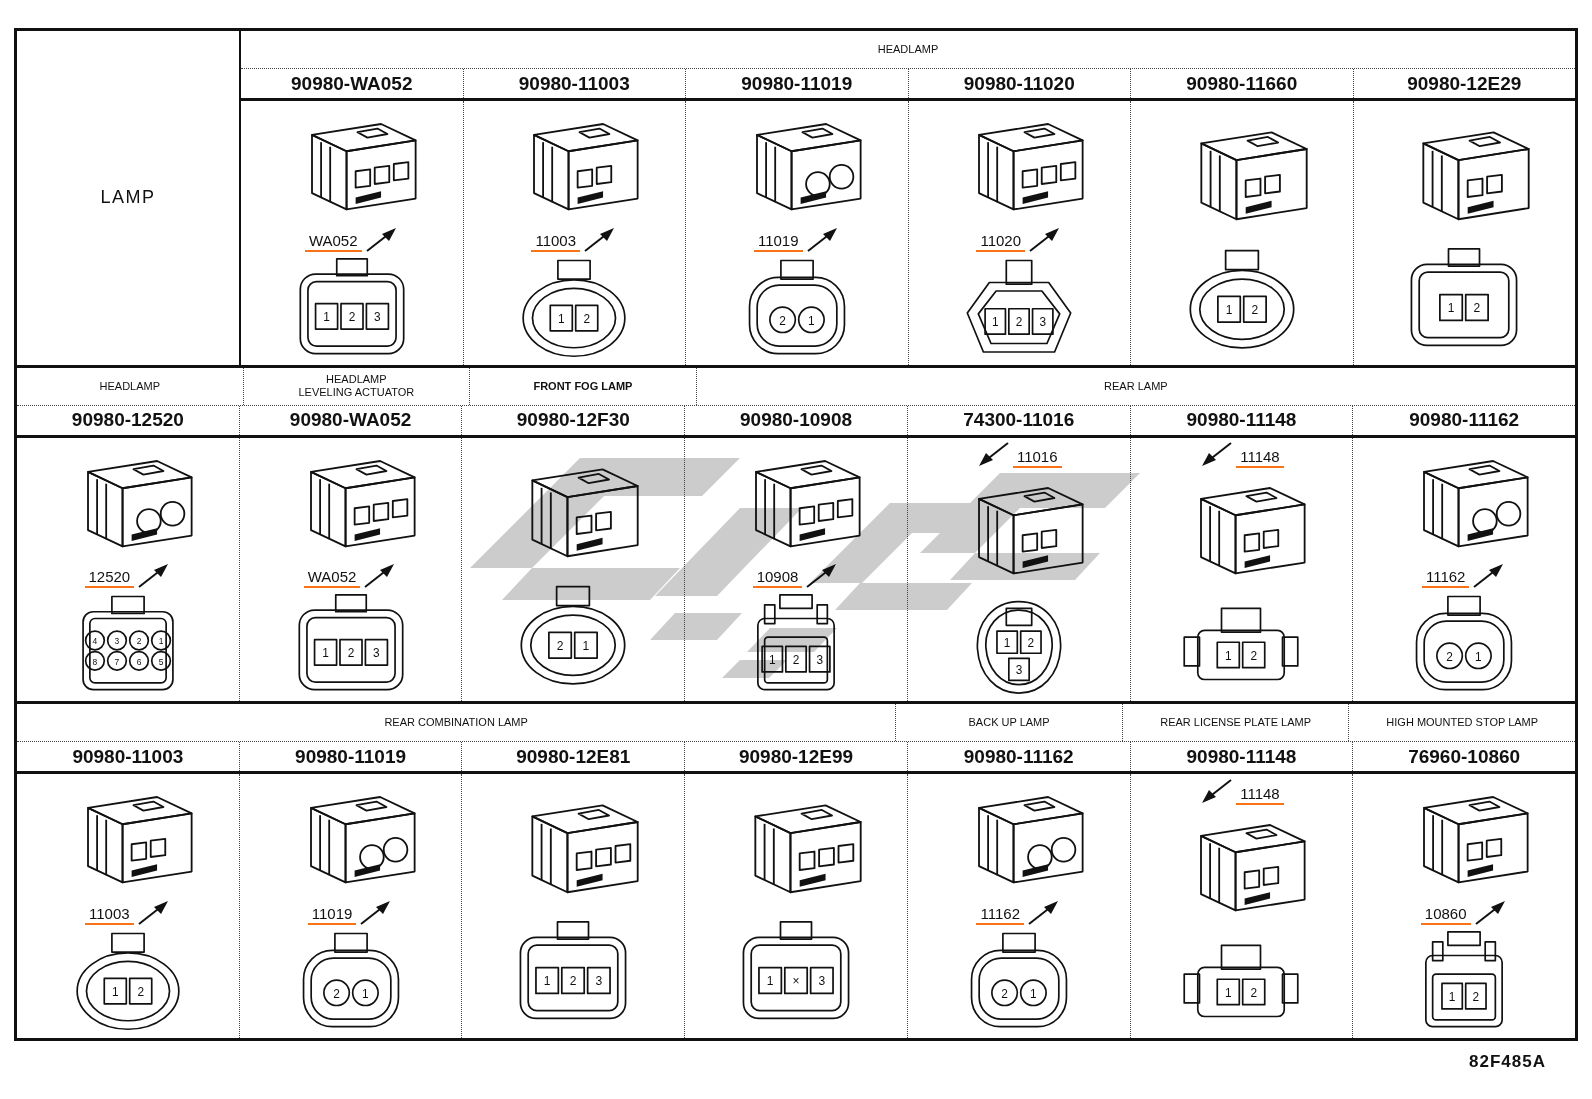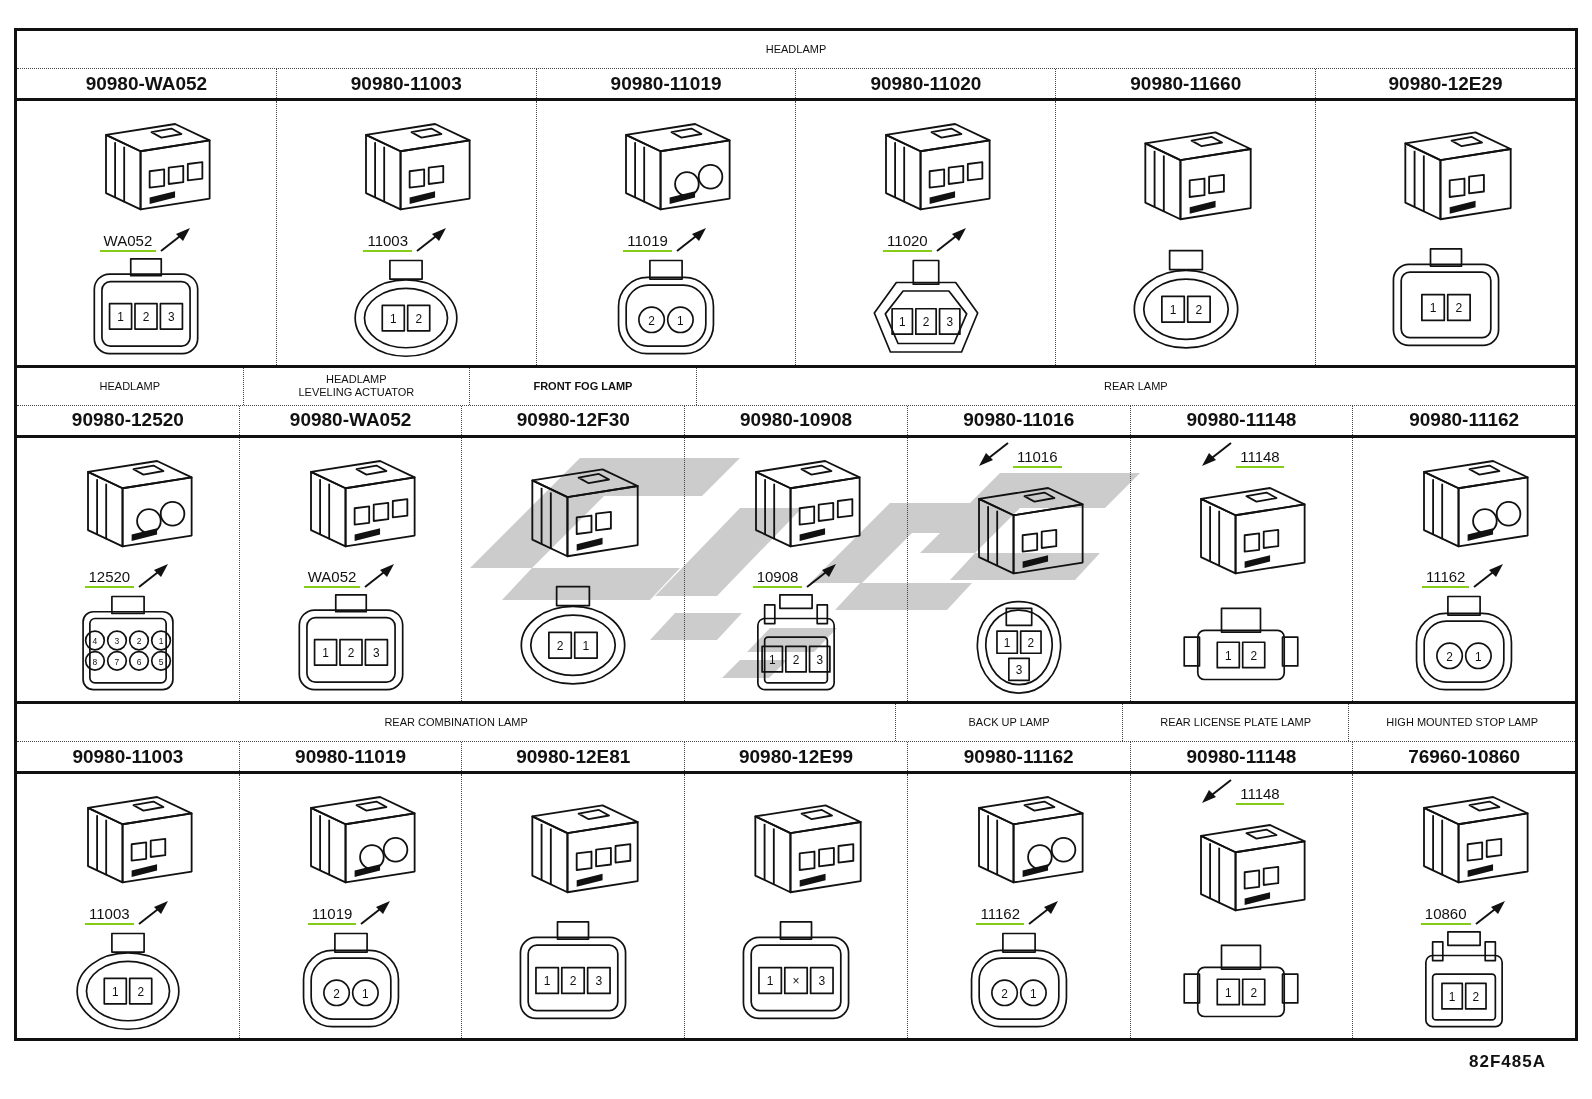--- a/index.html
+++ b/index.html
@@ -19,21 +19,21 @@
   .hdr-cell + .hdr-cell{border-left:1px dotted #444;}
   .pn-band{height:29px;border-bottom:3px solid #111;display:flex;}
   .pn-cell{flex:1 1 0;display:flex;align-items:center;justify-content:center;
            font-weight:700;font-size:19px;letter-spacing:0px;}
   .pn-cell + .pn-cell{border-left:1px dotted #444;}
   .body-band{flex:1 1 0;display:flex;min-height:0;}
   .body-cell{flex:1 1 0;display:flex;flex-direction:column;align-items:center;justify-content:space-evenly;
              padding:3px 0;min-width:0;}
   .body-cell + .body-cell{border-left:1px dotted #444;}
   .callout{display:flex;align-items:flex-end;gap:3px;height:28px;}
-  .callout-label{border-bottom:2px solid #84cc16;font-size:15px;padding:0 4px 1px 4px;}
+  .callout-label{border-bottom:2px solid #f97316;font-size:15px;padding:0 4px 1px 4px;}
   .footer{position:absolute;right:46px;top:1052px;font-size:17px;letter-spacing:1px;z-index:1;font-weight:bold;}
   svg{display:block;}
 </style>
 </head>
 <body>
 
 <div class="page">
   <div class="watermark" id="wm">
       <svg width="700" height="240" viewBox="0 0 700 240">
   <g fill="#cccccc">
@@ -48,20 +48,21 @@
     <path d="M560,25 L700,25 L665,60 L525,60 Z"></path>
     <path d="M525,60 L580,60 L535,105 L480,105 Z"></path>
     <path d="M535,105 L660,105 L635,132 L510,132 Z"></path>
     <path d="M330,180 L397,180 L374,204 L307,204 Z"></path>
     <path d="M300,212 L347,212 L329,230 L282,230 Z"></path>
   </g>
 </svg>
     </div>
   <div class="ctable" id="ctable">
       <div class="section">
+        <div class="side-cell">LAMP</div>
         <div class="sec-main">
           <div class="hdr-band">
             <div class="hdr-cell" style="flex-grow: 6;">HEADLAMP</div>
           </div>
           <div class="pn-band">
             <div class="pn-cell">90980-WA052</div>
             <div class="pn-cell">90980-11003</div>
             <div class="pn-cell">90980-11019</div>
             <div class="pn-cell">90980-11020</div>
             <div class="pn-cell">90980-11660</div>
@@ -268,21 +269,21 @@
             <div class="hdr-cell" style="flex-grow: 1;">HEADLAMP
 LEVELING ACTUATOR</div>
             <div class="hdr-cell" style="flex-grow: 1; font-weight: bold;">FRONT FOG LAMP</div>
             <div class="hdr-cell" style="flex-grow: 4;">REAR LAMP</div>
           </div>
           <div class="pn-band">
             <div class="pn-cell">90980-12520</div>
             <div class="pn-cell">90980-WA052</div>
             <div class="pn-cell">90980-12F30</div>
             <div class="pn-cell">90980-10908</div>
-            <div class="pn-cell">90980-11016</div>
+            <div class="pn-cell">74300-11016</div>
             <div class="pn-cell">90980-11148</div>
             <div class="pn-cell">90980-11162</div>
           </div>
           <div class="body-band">
             <div class="body-cell">
               <svg width="168" height="122" viewBox="0 0 160 132">
     <g stroke="#111" stroke-width="2" fill="none" stroke-linejoin="round">
       <polygon points="36,34 112,22 150,40 74,52"></polygon>
       <polygon points="36,34 74,52 74,116 36,98"></polygon>
       <polygon points="74,52 150,40 150,104 74,116"></polygon>

